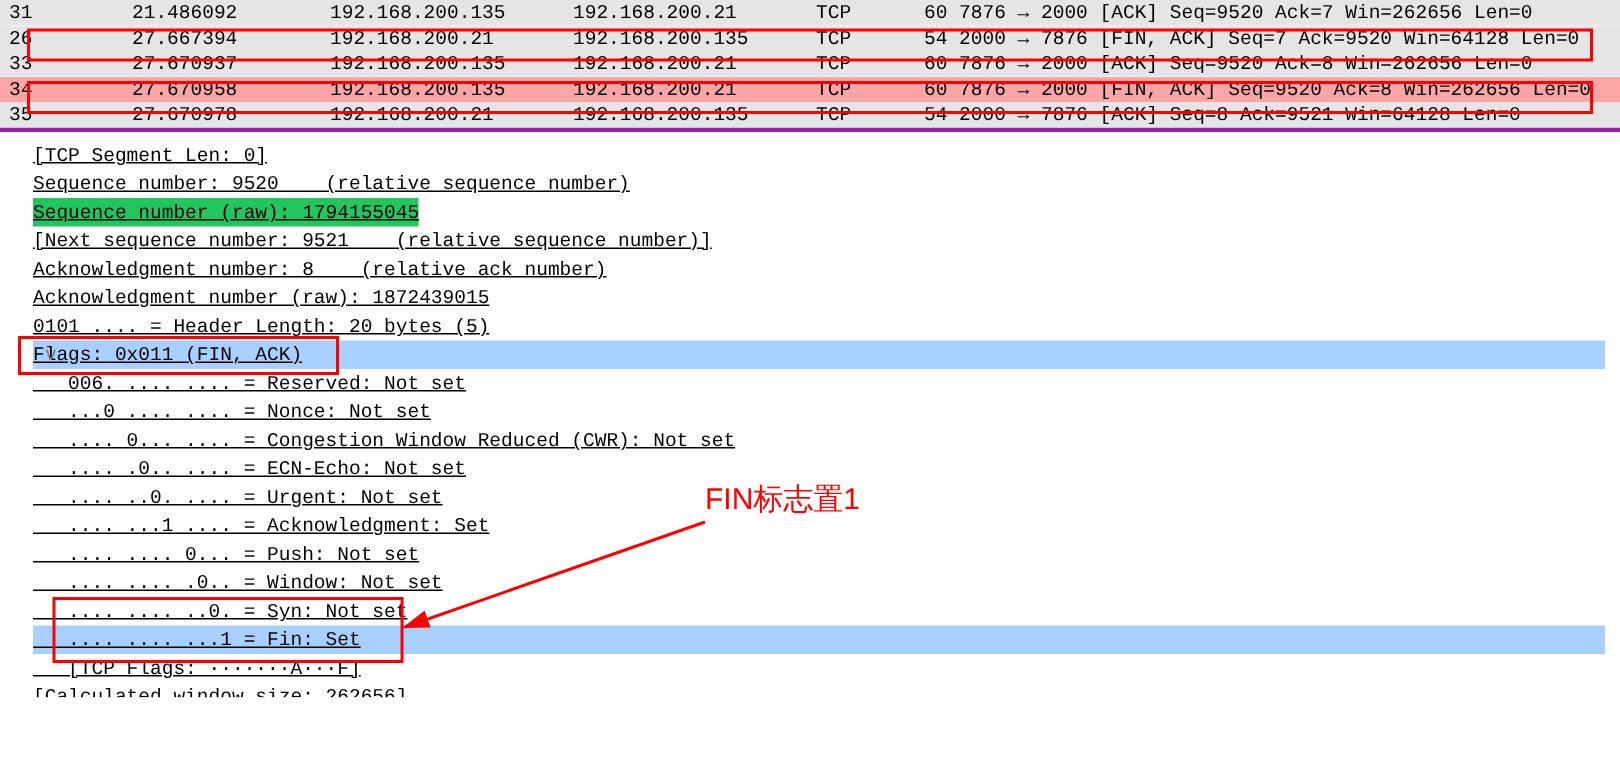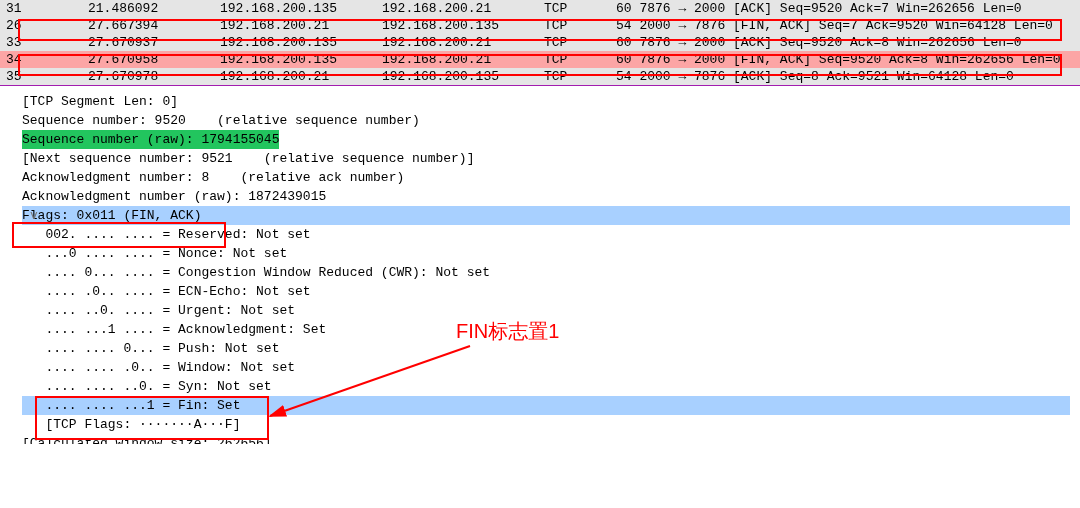--- a/index.html
+++ b/index.html
@@ -1,28 +1,28 @@
 <!DOCTYPE html>
 <html><head>
 <meta charset="utf-8">
 <style>
 html,body{margin:0;padding:0;font-family:"Courier New",monospace;font-size:13px;color:#000;background:#fff;}
-.packet-list{border-bottom:1px solid #a21caf;}
+.packet-list{border-bottom:3px solid #a21caf;}
 .packet-list table{border-collapse:collapse;width:100%;table-layout:fixed;}
 .packet-list td{padding:1px 6px;white-space:nowrap;overflow:hidden;}
 .row-normal{background:#e5e5e5;}
 .row-selected{background:#fca5a5;}
 .col-no{width:70px;}
 .col-time{width:120px;}
 .col-src{width:150px;}
 .col-dst{width:150px;}
 .col-proto{width:60px;}
 .col-info{width:auto;}
 .detail{padding:6px 10px 0 22px;line-height:19px;position:relative;}
-.detail .line{white-space:pre;}
+.detail .line{white-space:pre;text-decoration:underline;}
 .hl-gray{background:#22c55e;display:inline-block;}
 .hl-blue{background:#a8d0ff;display:block;}
 .expander{position:absolute;left:8px;color:#7a7a7a;}
 .red-box-list{position:absolute;border:2px solid #ff0000;pointer-events:none;}
 .annot{position:absolute;color:#ff0000;font-family:"Microsoft YaHei",sans-serif;font-size:20px;}
 .arrow{position:absolute;pointer-events:none;}
 </style>
 </head>
 <body>
 
@@ -75,41 +75,42 @@
 <div class="red-box-list" style="left:18px;top:54px;width:1040px;height:18px;"></div>
 </div>
 
 <div class="detail">
 <div class="line">[TCP Segment Len: 0]</div>
 <div class="line">Sequence number: 9520    (relative sequence number)</div>
 <div class="line hl-gray">Sequence number (raw): 1794155045</div>
 <div class="line">[Next sequence number: 9521    (relative sequence number)]</div>
 <div class="line">Acknowledgment number: 8    (relative ack number)</div>
 <div class="line">Acknowledgment number (raw): 1872439015</div>
+<div class="line">0101 .... = Header Length: 20 bytes (5)</div>
 <div style="position:relative;">
   <span class="expander">v</span>
   <div class="line hl-blue">Flags: 0x011 (FIN, ACK)</div>
 </div>
-<div class="line">   002. .... .... = Reserved: Not set</div>
+<div class="line">   006. .... .... = Reserved: Not set</div>
 <div class="line">   ...0 .... .... = Nonce: Not set</div>
 <div class="line">   .... 0... .... = Congestion Window Reduced (CWR): Not set</div>
 <div class="line">   .... .0.. .... = ECN-Echo: Not set</div>
 <div class="line">   .... ..0. .... = Urgent: Not set</div>
 <div class="line">   .... ...1 .... = Acknowledgment: Set</div>
 <div class="line">   .... .... 0... = Push: Not set</div>
 <div class="line">   .... .... .0.. = Window: Not set</div>
 <div class="line">   .... .... ..0. = Syn: Not set</div>
 <div class="line hl-blue">   .... .... ...1 = Fin: Set</div>
 <div class="line">   [TCP Flags: ·······A···F]</div>
 <div class="line" style="overflow:hidden;height:10px;">[Calculated window size: 262656]</div>
 
 <div class="red-box-list" style="left:12px;top:136px;width:210px;height:22px;"></div>
 <div class="red-box-list" style="left:35px;top:310px;width:230px;height:40px;"></div>
 
-<div class="annot" style="left:456px;top:236px;">FIN标志置1</div>
+<div class="annot" style="left:470px;top:236px;">FIN标志置1</div>
 <svg class="arrow" style="left:140px;top:255px;width:340px;height:90px;">
   <defs>
         <marker id="ah" markerWidth="10" markerHeight="10" refX="8" refY="3" orient="auto">
           <path d="M0,0 L0,6 L9,3 z" fill="#ff0000"></path>
         </marker>
       </defs>
   <line x1="330" y1="5" x2="130" y2="75" stroke="#ff0000" stroke-width="2" marker-end="url(#ah)"></line>
 </svg>
 </div>
 

